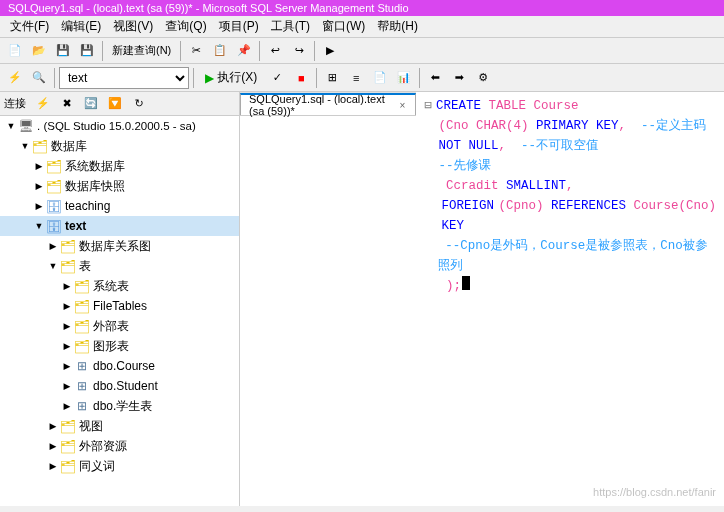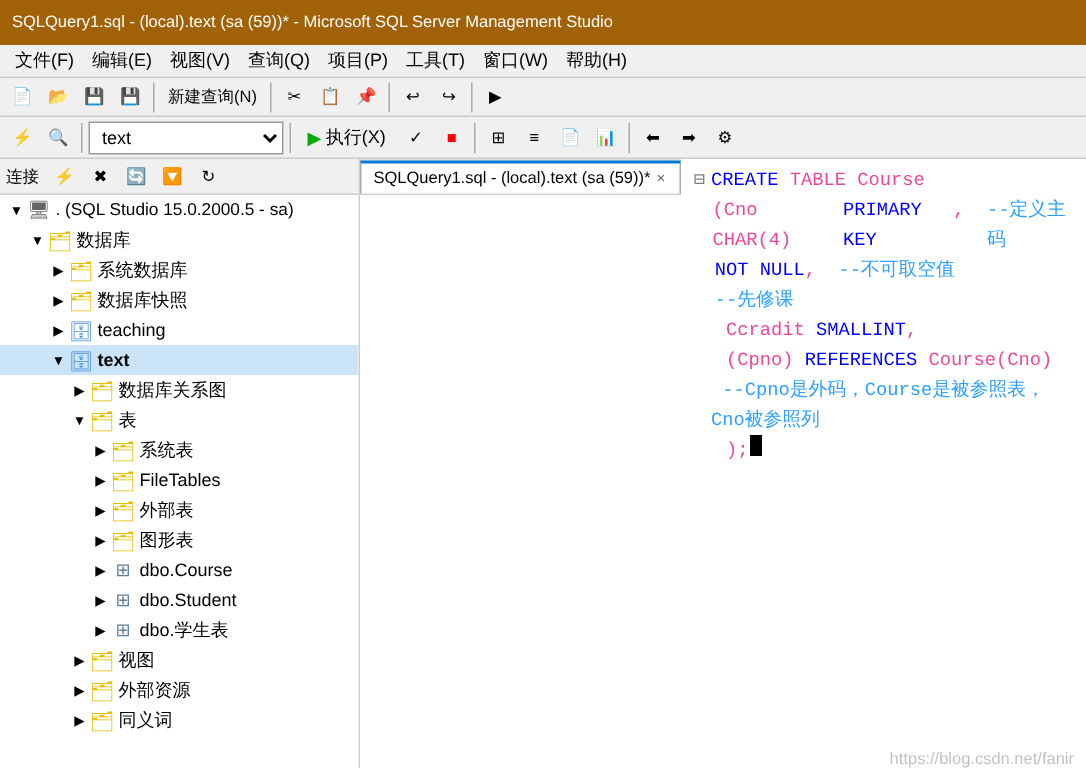--- a/index.html
+++ b/index.html
@@ -1,22 +1,22 @@
 <!DOCTYPE html>
 <html><head>
   <meta charset="utf-8">
   <style>
     * { margin: 0; padding: 0; box-sizing: border-box; }
     body { font-family: 'Segoe UI', Arial, sans-serif; font-size: 12px; background: #f0f0f0; width: 724px; height: 512px; overflow: hidden; }
 
     
     .title-bar {
-      background: #a16207;
+      background: #d946ef;
       color: white;
-      height: 30px;
+      height: 16px;
       display: flex;
       align-items: center;
       padding: 0 8px;
       font-size: 11px;
     }
 
     
     .menu-bar {
       background: #f0f0f0;
       height: 22px;
@@ -432,20 +432,21 @@
         <div class="line">
           <span style="width:14px;display:inline-block;"></span>
           <span class="plain">&nbsp;Ccradit&nbsp;</span>
           <span class="kw-blue">SMALLINT</span>
           <span class="plain">,</span>
         </div>
 
         <div class="line">
           <span style="width:14px;display:inline-block;"></span>
           <span class="plain">&nbsp;</span>
+          <span class="kw-blue">FOREIGN KEY</span>
           <span class="plain">(Cpno)&nbsp;</span>
           <span class="kw-blue">REFERENCES</span>
           <span class="plain">&nbsp;Course(Cno)</span>
         </div>
 
         <div class="line">
           <span style="width:14px;display:inline-block;"></span>
           <span class="comment-cn">&nbsp;--Cpno是外码，Course是被参照表，Cno被参照列</span>
         </div>
 

